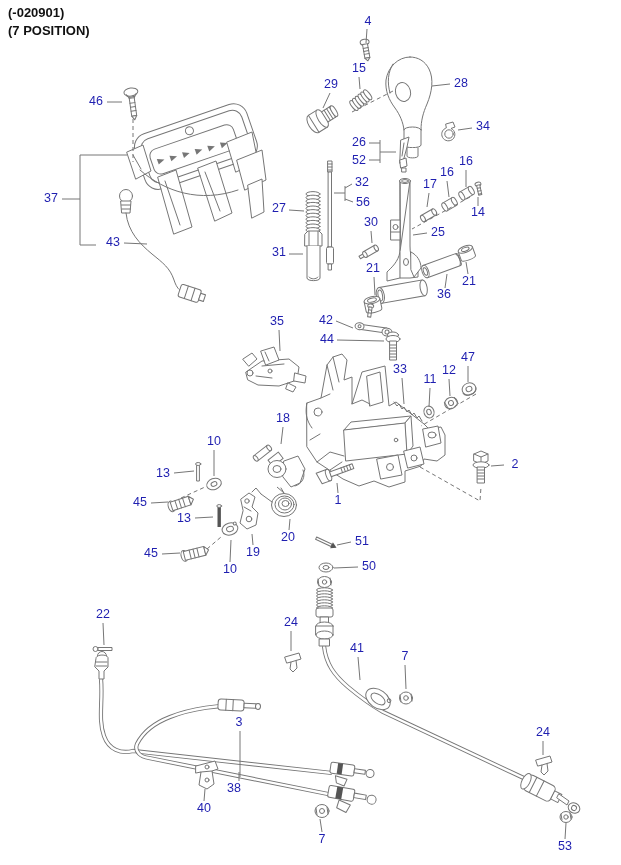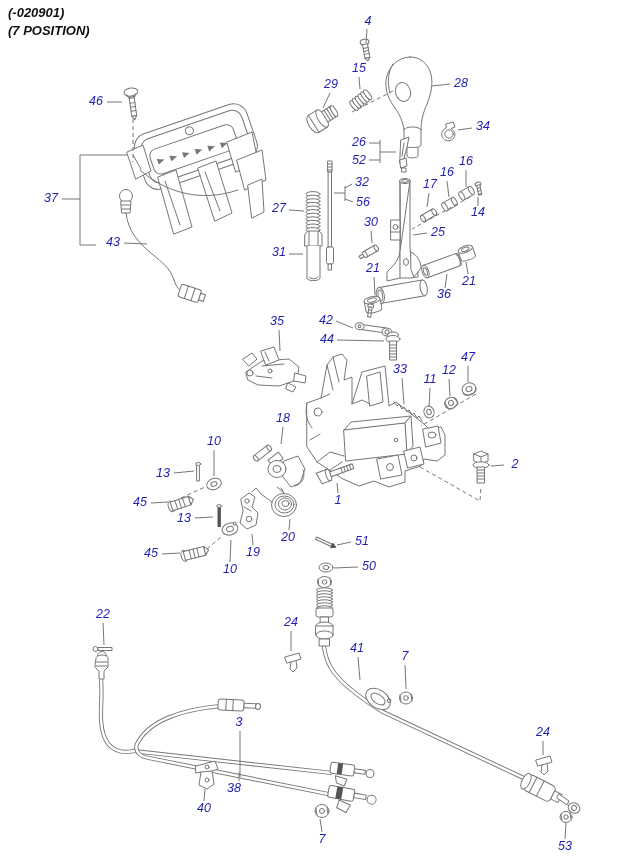--- a/index.html
+++ b/index.html
@@ -3,21 +3,21 @@
 <meta charset="utf-8">
 <style>
   :root{
     --label-color:#1f1fb0;
     --line-color:#767676;
     --dark-color:#555555;
     --bg:#ffffff;
   }
   html,body{margin:0;padding:0;background:var(--bg);}
   .page{position:relative;width:621px;height:865px;background:var(--bg);overflow:hidden;
-        font-family:"Liberation Sans", sans-serif;font-style:italic;}
+        font-family:"Liberation Sans", sans-serif;}
   svg{position:absolute;left:0;top:0;}
   .p{fill:#ffffff;stroke:var(--line-color);stroke-width:1;stroke-linejoin:round;stroke-linecap:round;}
   .l{fill:none;stroke:var(--line-color);stroke-width:1;stroke-linejoin:round;stroke-linecap:round;}
   .dk{fill:var(--dark-color);stroke:none;}
   .cable-o{fill:none;stroke:var(--line-color);stroke-width:4.2;}
   .cable-i{fill:none;stroke:#ffffff;stroke-width:2.4;}
   .gleader{fill:none;stroke:var(--line-color);stroke-width:1;}
   .dash{fill:none;stroke:var(--line-color);stroke-width:1;stroke-dasharray:4 3;}
   .plabel{fill:var(--label-color);font-size:12.5px;font-family:"Liberation Sans",sans-serif;
           text-anchor:middle;font-weight:400;}

